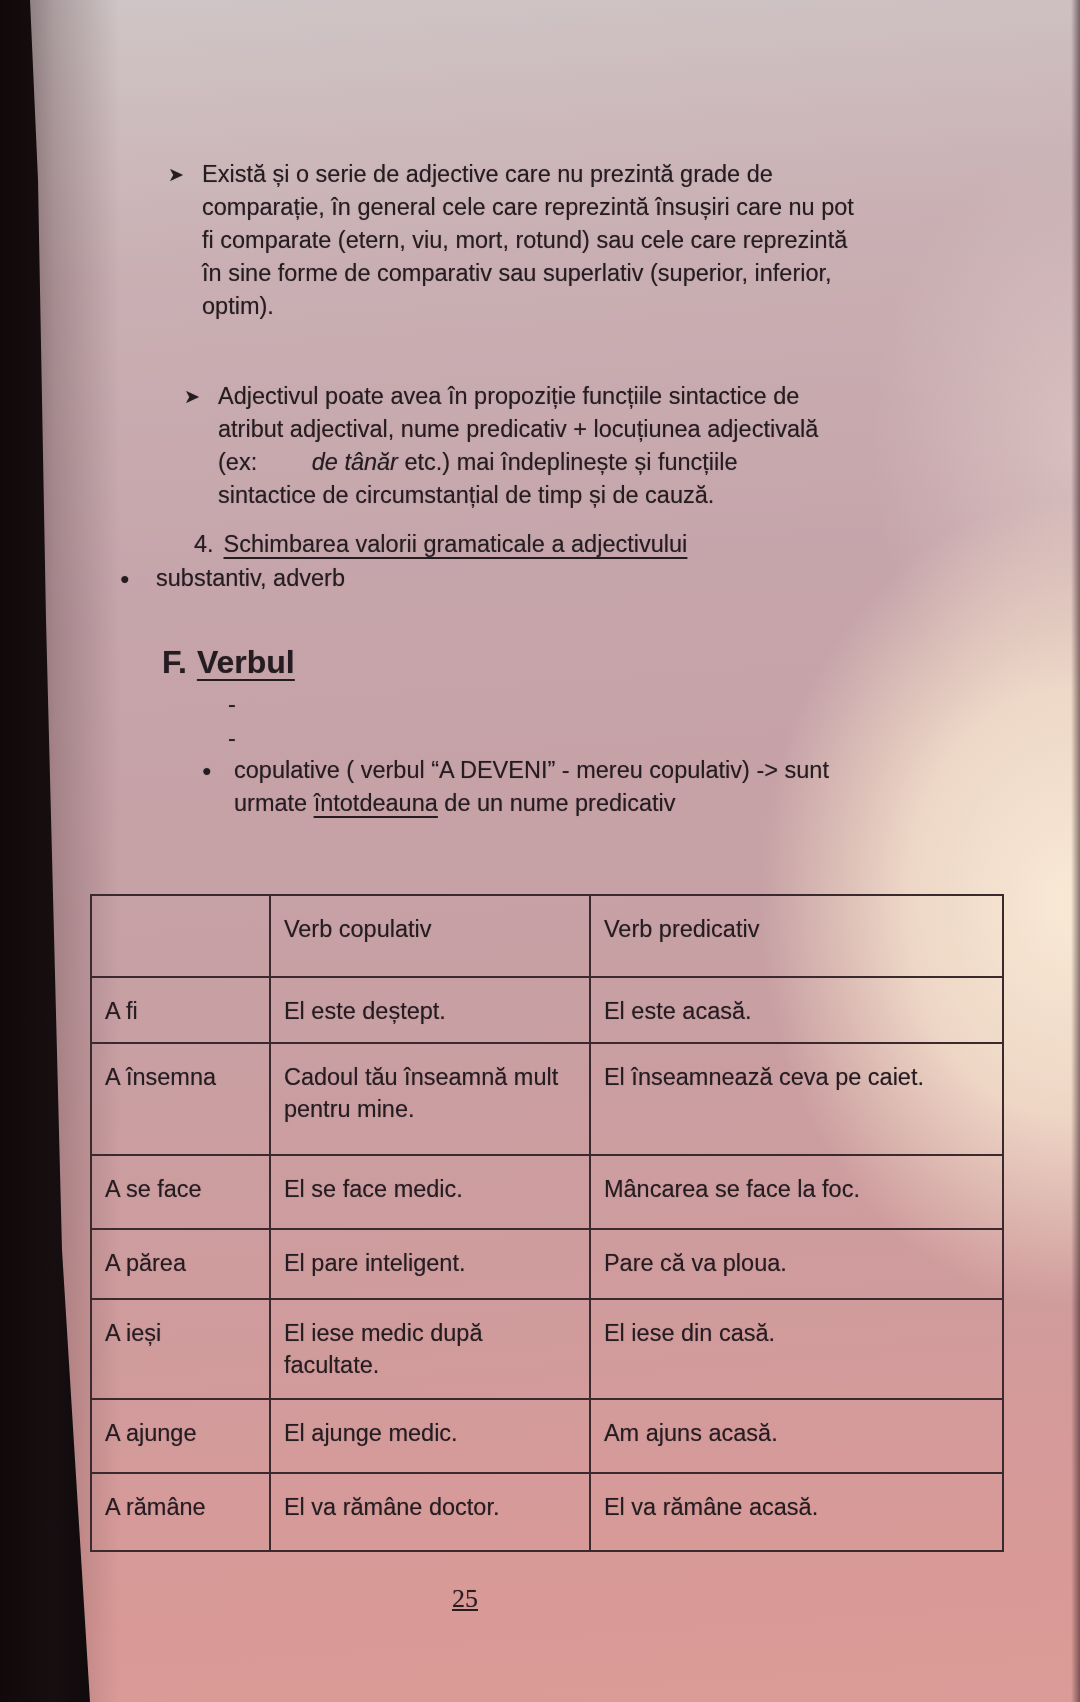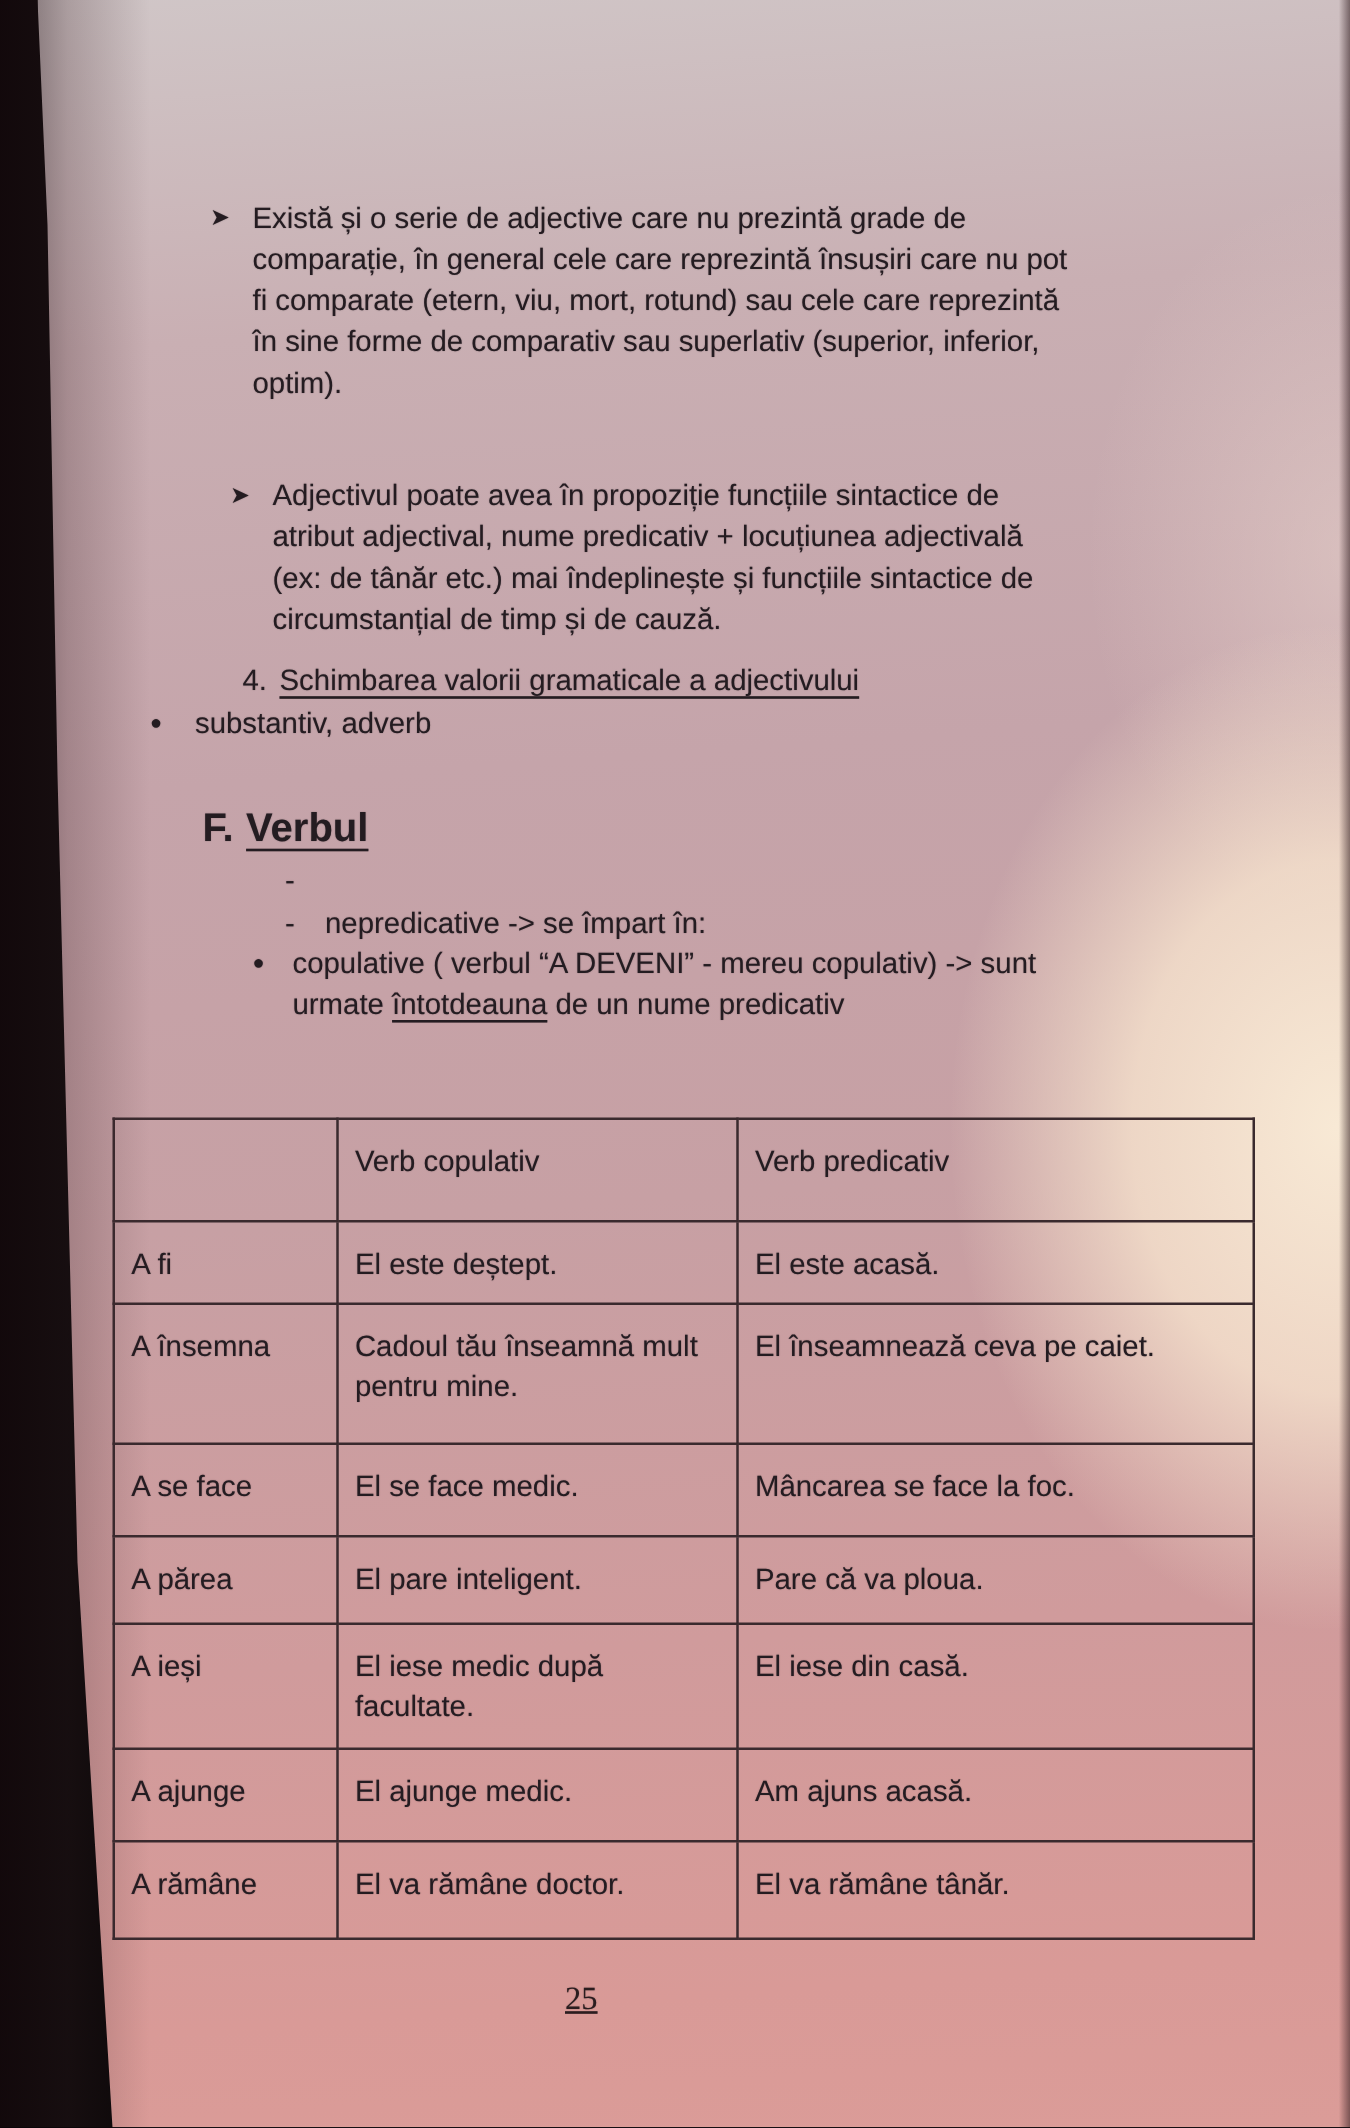--- a/index.html
+++ b/index.html
@@ -21,21 +21,21 @@
     pointer-events:none;}
   .content{position:absolute;inset:0;font-size:23.5px;line-height:33px;
     text-shadow:0 0 1px rgba(45,32,38,0.45);}
 
   .blk{position:absolute;}
   .hang{display:flex;align-items:flex-start;}
   .marker{flex:0 0 34px;}
   .arrow-glyph{font-size:19px;line-height:33px;}
   .dot-glyph{font-size:22px;}
   .u{text-decoration:underline;text-decoration-thickness:2px;text-underline-offset:5px;}
-  .it{}
+  .it{font-style:italic;margin-left:48px;}
   .num{margin-right:10px;}
   .bold{font-weight:bold;}
   .fhead{font-size:32px;}
   .fhead .u{text-underline-offset:6px;}
 
   table.vt{position:absolute;left:90px;top:894px;width:914px;border-collapse:collapse;
     font-size:23.5px;line-height:32px;}
   table.vt td,table.vt th{border:2px solid #3a2a2e;vertical-align:top;text-align:left;
     padding:17px 12px 8px 13px;font-weight:normal;}
   .c0{width:162px;}
@@ -82,21 +82,20 @@
 
       <div class="blk bold fhead" style="left:162px;top:646px;">
         <span class="num">F.</span><span class="u">Verbul</span>
       </div>
 
       <div class="blk hang" style="left:228px;top:688px;width:620px;">
         <span class="marker" style="flex-basis:32px;">-</span>
       </div>
       <div class="blk hang" style="left:228px;top:722px;width:620px;">
         <span class="marker" style="flex-basis:32px;">-</span>
-        <span>nepredicative -&gt; se împart în:</span>
       </div>
 
       <div class="blk hang" style="left:202px;top:754px;width:672px;">
         <span class="marker dot-glyph" style="flex-basis:32px;font-size:16px;">●</span>
         <span><span>copulative ( verbul “A DEVENI” - mereu copulativ) -&gt; sunt urmate </span><span class="u">întotdeauna</span><span> de un nume predicativ</span></span>
       </div>
 
       <table class="vt">
         <tbody>
             <tr class="h-row">
@@ -130,21 +129,21 @@
           <td>El iese din casă.</td>
         </tr>
         <tr class="r-ajunge">
           <td>A ajunge</td>
           <td>El ajunge medic.</td>
           <td>Am ajuns acasă.</td>
         </tr>
         <tr class="r-ramane">
           <td>A rămâne</td>
           <td>El va rămâne doctor.</td>
-          <td>El va rămâne tânăr.</td>
+          <td>El va rămâne acasă.</td>
         </tr>
       </tbody>
         </table>
 
       <div class="pagenum">25</div>
 
     </div>
     <div class="right-edge"></div>
   </div>
   <div class="spine-shadow"></div>

